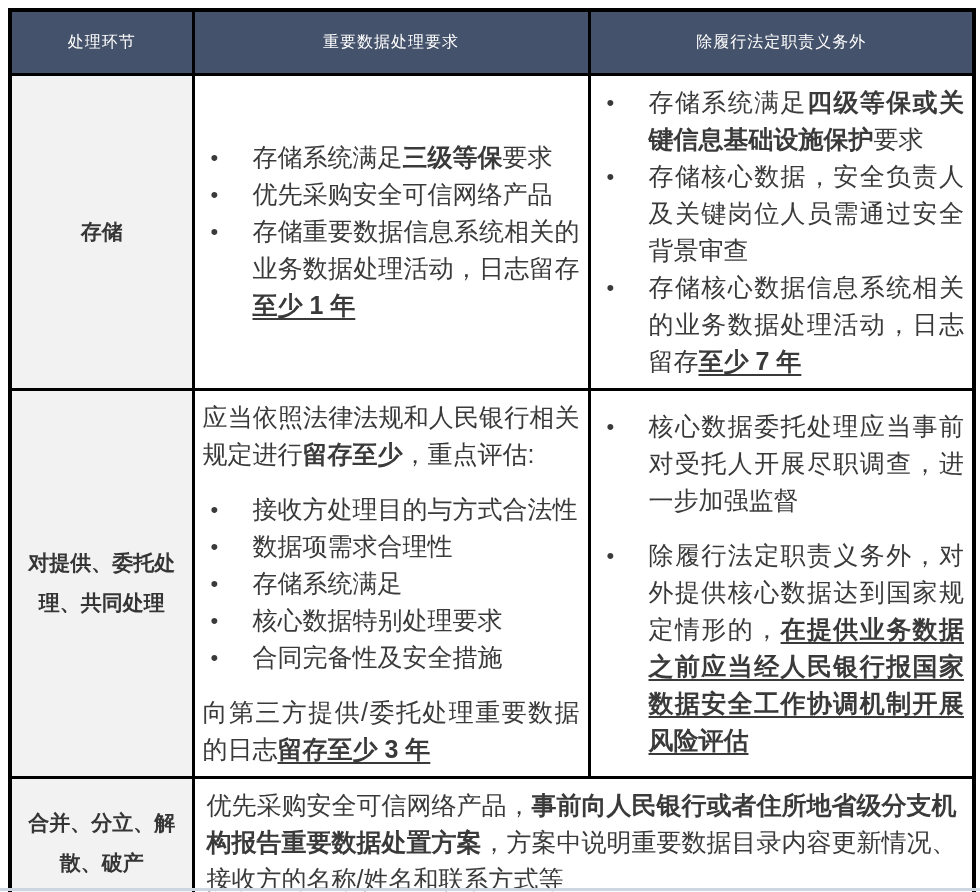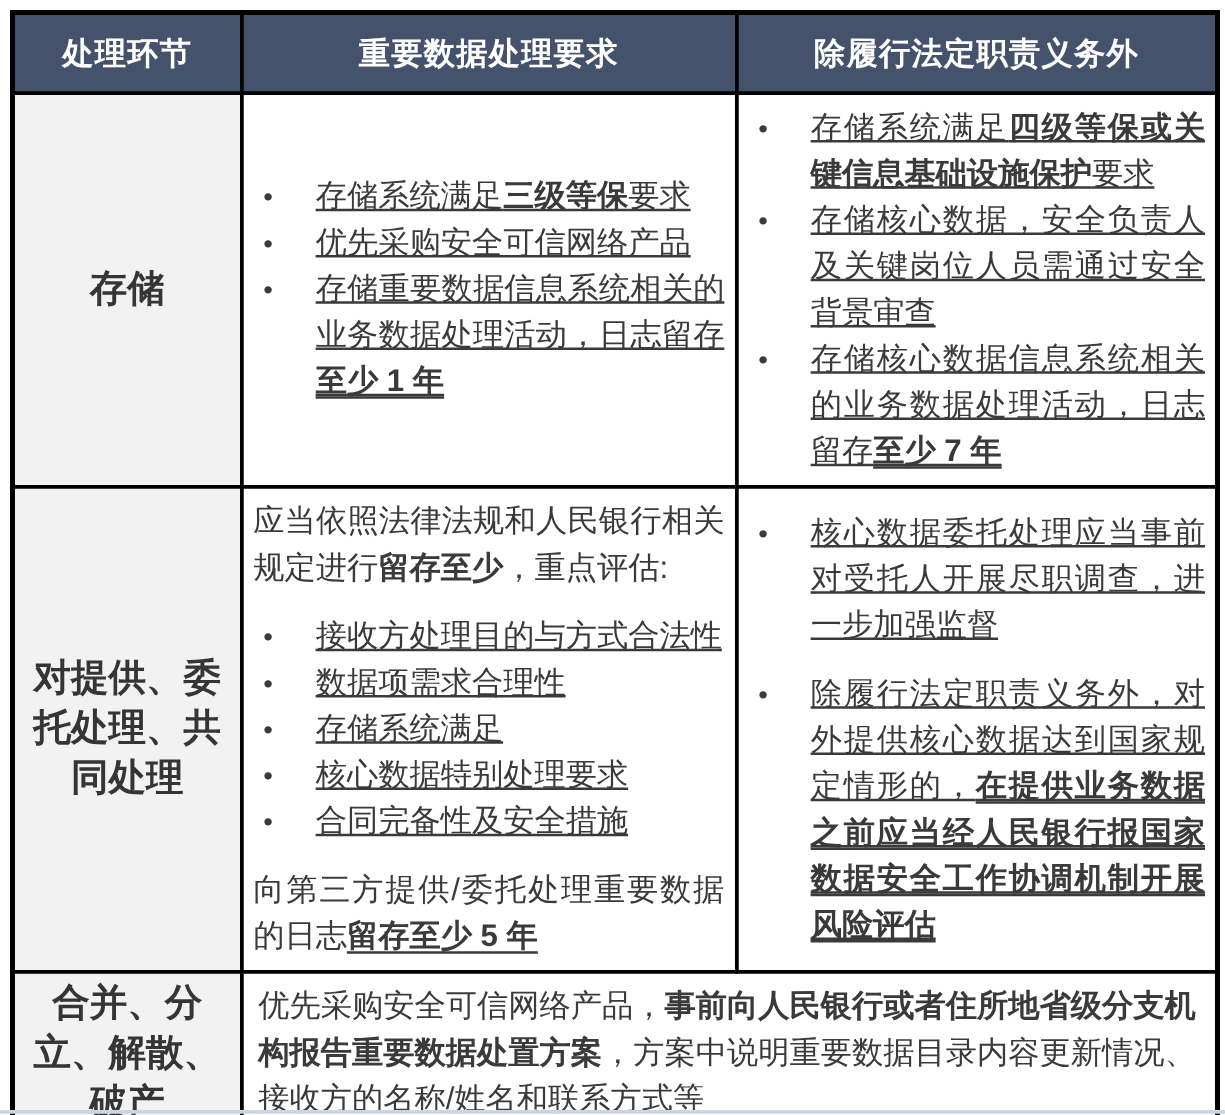--- a/index.html
+++ b/index.html
@@ -30,50 +30,50 @@
     border:3px solid var(--border-color,#000);
     vertical-align:middle;
   }
   tr.r-head{height:64px;}
   tr.r1{height:306px;}
   tr.r2{height:374px;}
   tr.r3{height:132px;}
   .req-table th{
     background:var(--header-bg,#45526B);
     color:var(--header-text,#fff);
-    font-size:25px;font-weight:700;
+    font-size:16px;font-weight:400;
     text-align:center;
     letter-spacing:1px;
     padding:4px;
   }
   .label-cell{
     background:var(--label-bg,#F2F2F2);
     font-weight:700;
-    font-size:30px;
+    font-size:21px;
     line-height:40px;
     text-align:center;
-    padding:4px 12px;
+    padding:14px 12px;
     color:#353535;
     margin-top:23px;
   }
   .content-cell{
     background:#FFFFFF;
     font-size:25px;
     line-height:37px;
     padding:8px 8px;
   }
   .para{margin:0;text-align:justify;}
   .bullet{display:flex;align-items:flex-start;}
   .marker{
     flex:0 0 50px;
     padding-left:8px;
     font-size:22px;
     line-height:37px;
   }
-  .btext{flex:1;text-align:justify;text-decoration:underline;}
+  .btext{flex:1;text-align:justify;}
   .gap-top{margin-top:18px;}
   .merged-cell{padding:8px 12px;}
   .b{font-weight:700;}
   .u{text-decoration:underline;text-decoration-thickness:2px;text-underline-offset:4px;}
   .bottom-rule{
     position:absolute;left:0;top:888px;
     width:980px;height:3px;
     background:var(--bottom-rule,#CCD6E2);
   }
 </style>
@@ -142,21 +142,21 @@
           <span class="btext"><span>存储系统满足</span></span>
         </div>
         <div class="bullet">
           <span class="marker">•</span>
           <span class="btext"><span>核心数据特别处理要求</span></span>
         </div>
         <div class="bullet">
           <span class="marker">•</span>
           <span class="btext"><span>合同完备性及安全措施</span></span>
         </div>
-        <p class="para gap-top"><span>向第三方提供/委托处理重要数据的日志</span><span class="b u">留存至少 5 年</span></p>
+        <p class="para gap-top"><span>向第三方提供/委托处理重要数据的日志</span><span class="b u">留存至少 3 年</span></p>
       </td>
       <td class="content-cell">
         <div class="bullet">
           <span class="marker">•</span>
           <span class="btext"><span>核心数据委托处理应当事前对受托人开展尽职调查，进一步加强监督</span></span>
         </div>
         <div class="bullet gap-top">
           <span class="marker">•</span>
           <span class="btext"><span>除履行法定职责义务外，对外提供核心数据达到国家规定情形的，</span><span class="b u">在提供业务数据之前应当经人民银行报国家数据安全工作协调机制开展风险评估</span></span>
         </div>

